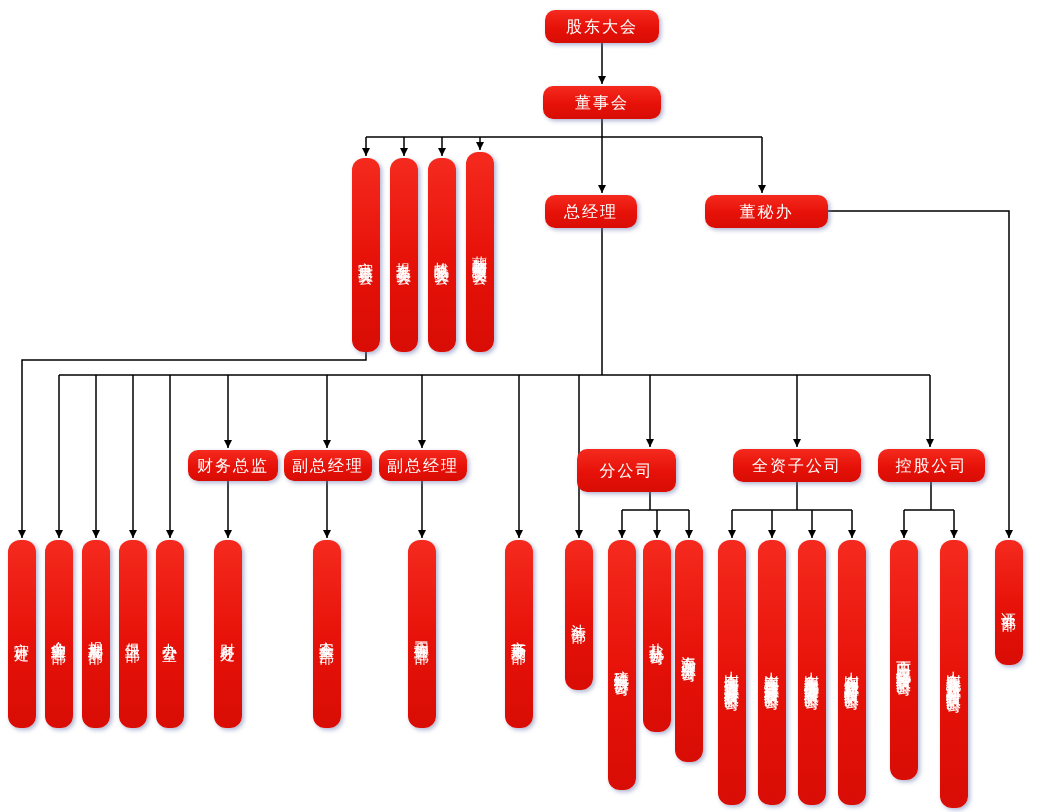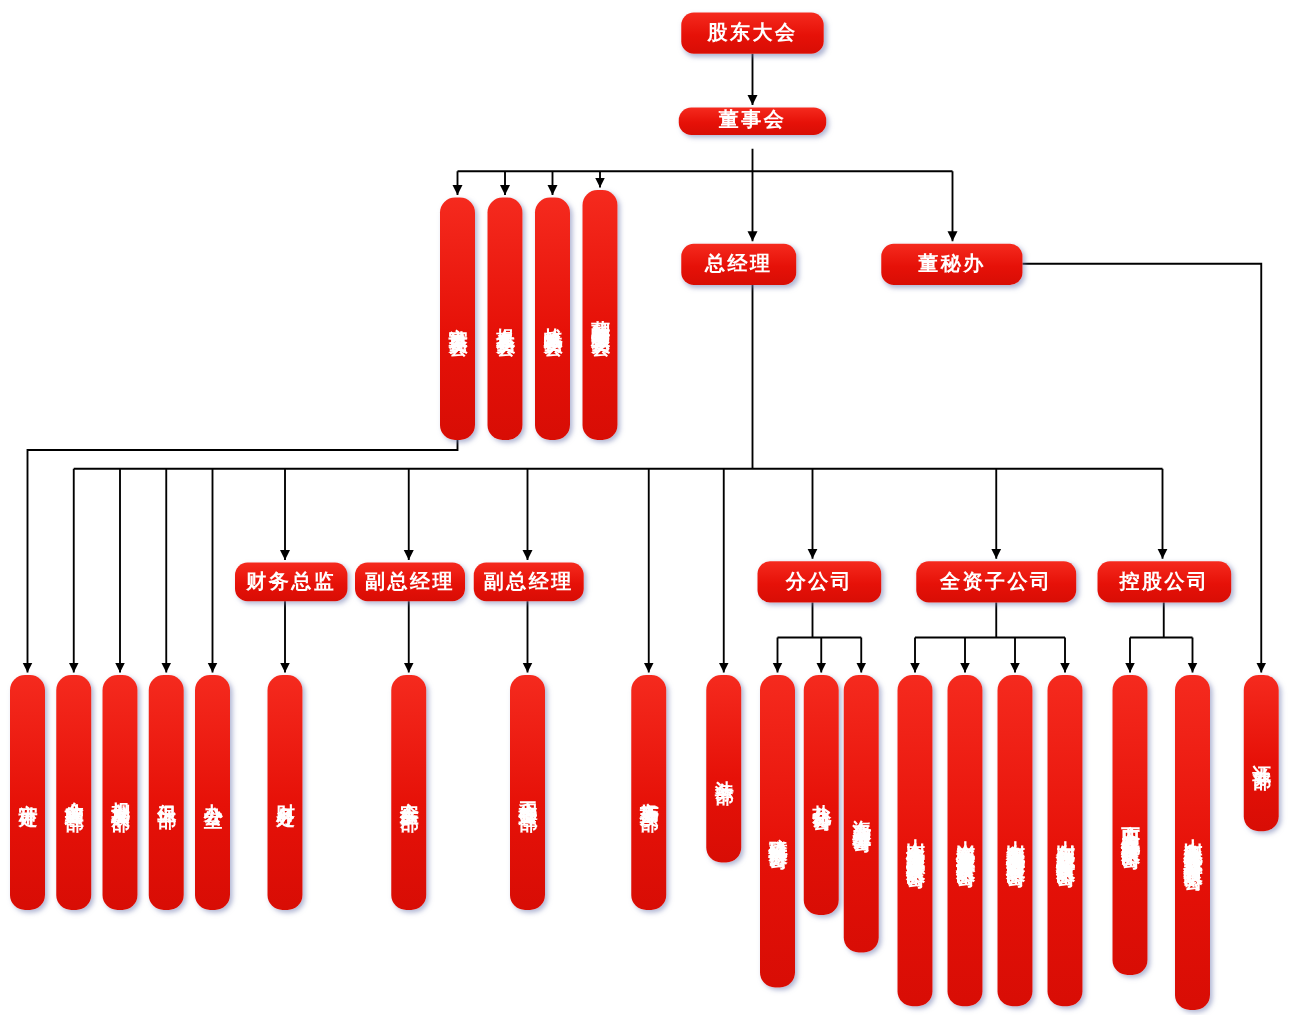--- a/index.html
+++ b/index.html
@@ -15,21 +15,21 @@
   .lines {
     position: absolute;
     left: 0; top: 0;
     width: 1048px; height: 812px;
     pointer-events: none;
   }
   .node {
     position: absolute;
     background: linear-gradient(180deg, #f52a1e 0%, #e61108 55%, #d80d05 100%);
     color: #ffffff;
-    font-weight: bold;
+    font-weight: normal;
     display: flex;
     align-items: center;
     justify-content: center;
     border-radius: 10px;
     box-shadow: 2px 2px 4px rgba(110, 120, 175, 0.55);
     text-align: center;
     line-height: 1;
   }
   .hbox {
     font-size: 16px;
@@ -105,34 +105,34 @@
       <path d="M852,510 V538" marker-end="url(#arrow)"></path>
 
       <path d="M931,482 V510"></path>
       <path d="M904,510 H954"></path>
       <path d="M904,510 V538" marker-end="url(#arrow)"></path>
       <path d="M954,510 V538" marker-end="url(#arrow)"></path>
     </g>
   </svg>
 
   <div class="node hbox" style="left:545px;top:10px;width:114px;height:33px">股东大会</div>
-  <div class="node hbox" style="left:543px;top:86px;width:118px;height:22px">董事会</div>
+  <div class="node hbox" style="left:543px;top:86px;width:118px;height:33px">董事会</div>
 
   <div class="node vbox" style="left:352px;top:158px;width:28px;height:194px">审计委员会</div>
   <div class="node vbox" style="left:390px;top:158px;width:28px;height:194px">提名委员会</div>
   <div class="node vbox" style="left:428px;top:158px;width:28px;height:194px">战略委员会</div>
   <div class="node vbox" style="left:466px;top:152px;width:28px;height:200px">薪酬与考核委员会</div>
 
   <div class="node hbox" style="left:545px;top:195px;width:92px;height:33px">总经理</div>
-  <div class="node hbox" style="left:705px;top:195px;width:113px;height:33px">董秘办</div>
+  <div class="node hbox" style="left:705px;top:195px;width:123px;height:33px">董秘办</div>
 
   <div class="node hbox" style="left:188px;top:450px;width:90px;height:31px">财务总监</div>
   <div class="node hbox" style="left:284px;top:450px;width:88px;height:31px">副总经理</div>
   <div class="node hbox" style="left:379px;top:450px;width:88px;height:31px">副总经理</div>
-  <div class="node hbox" style="left:606px;top:449px;width:99px;height:33px">分公司</div>
+  <div class="node hbox" style="left:577px;top:449px;width:99px;height:43px">分公司</div>
   <div class="node hbox" style="left:733px;top:449px;width:128px;height:33px">全资子公司</div>
   <div class="node hbox" style="left:878px;top:449px;width:107px;height:33px">控股公司</div>
 
   <div class="node vbox" style="left:8px;top:540px;width:28px;height:188px">审计处</div>
   <div class="node vbox" style="left:45px;top:540px;width:28px;height:188px">企业管理部</div>
   <div class="node vbox" style="left:82px;top:540px;width:28px;height:188px">规划发展部</div>
   <div class="node vbox" style="left:119px;top:540px;width:28px;height:188px">保卫部</div>
   <div class="node vbox" style="left:156px;top:540px;width:28px;height:188px">办公室</div>
   <div class="node vbox" style="left:214px;top:540px;width:28px;height:188px">财务处</div>
   <div class="node vbox" style="left:313px;top:540px;width:28px;height:188px">安全生产部</div>

